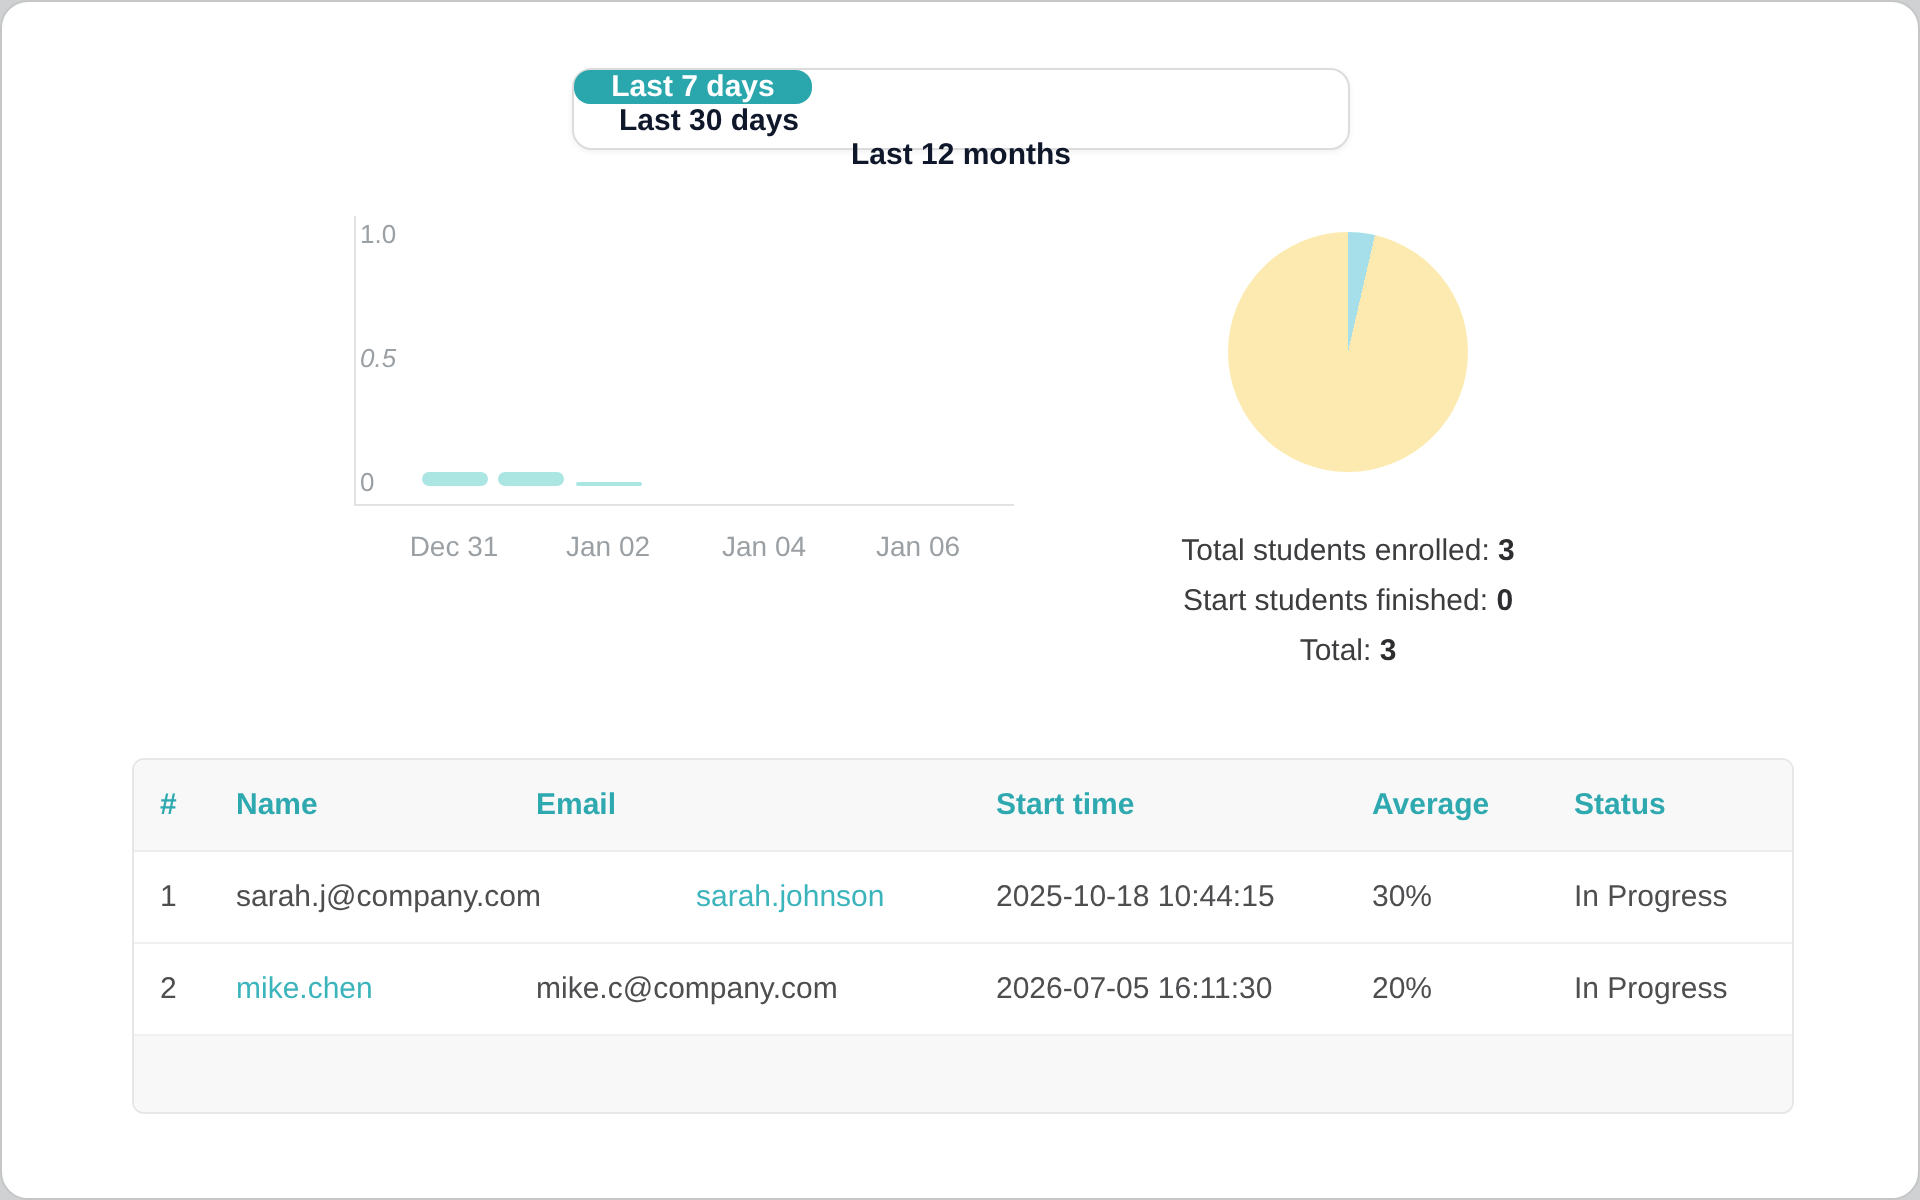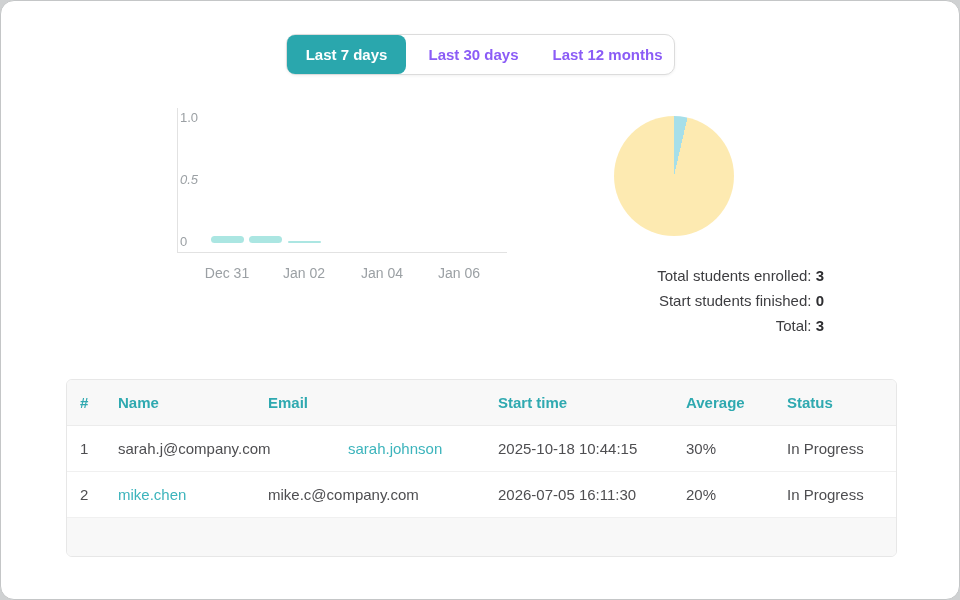--- a/index.html
+++ b/index.html
@@ -14,25 +14,26 @@
 
   
   .tabs {
     position: absolute; left: 285px; top: 33px;
     width: 389px; height: 41px;
     background: #fff;
     border: 1px solid #dcdcdc;
     border-radius: 10px;
     display: flex;
     box-shadow: 0 1px 3px rgba(0,0,0,0.06);
+    flex-direction: column;
   }
   .tab {
     border: none; background: transparent; cursor: pointer;
     font-family: "Liberation Sans", sans-serif;
-    font-size: 15px; font-weight: 600; color: #8b5cf6;
+    font-size: 15px; font-weight: 600; color: #0f172a;
     height: 100%;
   }
   .tab.t1 { width: 119px; }
   .tab.t2 { width: 135px; }
   .tab.t3 { flex: 1; }
   .tab.active {
     background: #2aa7ad; color: #ffffff;
     border-radius: 8px;
     font-weight: 700;
   }
@@ -50,21 +51,21 @@
 
   
   .pie {
     position: absolute; left: 613px; top: 115px;
     width: 120px; height: 120px; border-radius: 50%;
   }
 
   
   .stats {
     position: absolute; left: 523px; top: 262px; width: 300px;
-    text-align: right; font-size: 15px; color: #3d3d40;
+    text-align: center; font-size: 15px; color: #3d3d40;
   }
   .stats .line { line-height: 25px; }
   .stats b { color: #2e2e31; font-weight: 700; }
 
   
   .table {
     position: absolute; left: 65px; top: 378px; width: 831px;
     border: 1px solid #e7e7e7; border-radius: 6px;
     overflow: hidden; background: #fff;
   }

